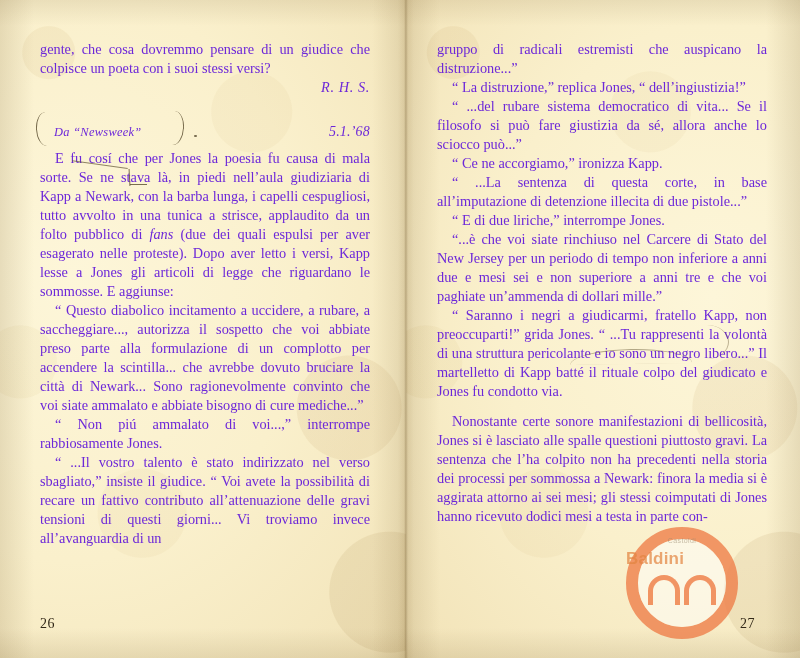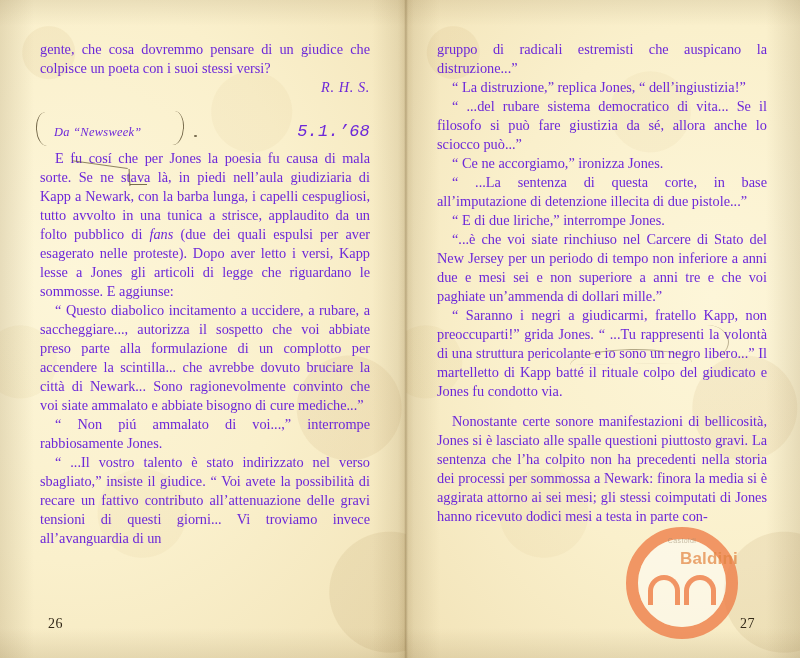--- a/index.html
+++ b/index.html
@@ -118,21 +118,21 @@
     position: relative;
     display: flex;
     justify-content: space-between;
     align-items: baseline;
     font-style: italic;
     font-size: 12.4px;
     margin-top: 25px;
     margin-bottom: 7px;
   }
   .srcline .src { padding-left: 14px; letter-spacing: .3px; }
-  .srcline .date { font-size: 17px; letter-spacing: .2px; font-family: Liberation Mono, monospace; }
+  .srcline .date { font-size: 14px; letter-spacing: .2px; }
 
   
   .hand-paren {
     position: absolute;
     pointer-events: none;
     border: 0;
     width: 16px;
     height: 34px;
     border-left: 1.6px solid rgba(96,84,54,.85);
     border-radius: 60% 0 0 60% / 50% 0 0 50%;
@@ -192,21 +192,21 @@
   }
 
   
   .folio {
     position: absolute;
     bottom: 26px;
     font-size: 14px;
     color: #322818;
     letter-spacing: .5px;
   }
-  .folio.l { left: 48px; }
+  .folio.l { left: 40px; }
   .folio.r { right: 45px; }
 
   
   .stamp {
     position: absolute;
     left: 626px;
     top: 527px;
     width: 112px;
     height: 112px;
     pointer-events: none;
@@ -244,21 +244,21 @@
     box-sizing: border-box;
     opacity: .9;
   }
   .stamp .book .pg.l { left: 0; }
   .stamp .book .pg.r { right: 0; }
   .stamp .wm-text {
     position: absolute;
     top: 22px;
     left: 0;
     width: 112px;
-    text-align: right;
+    text-align: left;
     font-family: "Liberation Sans", sans-serif;
     font-weight: bold;
     font-size: 17px;
     color: #e0762f;
     opacity: .72;
     letter-spacing: .2px;
   }
   .stamp .wm-sub {
     position: absolute;
     top: 10px;
@@ -318,21 +318,21 @@
     </div>
 
     <div class="folio l">26</div>
   </div>
 
   <div class="page right">
     <div class="col">
       <p>gruppo di radicali estremisti che auspicano la distruzione...”</p>
       <p class="ind">“ La distruzione,” replica Jones, “ dell’ingiustizia!”</p>
       <p class="ind">“ ...del rubare sistema democratico di vita... Se il filosofo si può fare giustizia da sé, allora anche lo sciocco può...”</p>
-      <p class="ind">“ Ce ne accorgiamo,” ironizza Jones.</p>
+      <p class="ind">“ Ce ne accorgiamo,” ironizza Kapp.</p>
       <p class="ind">“ ...La sentenza di questa corte, in base all’imputazione di detenzione illecita di due pistole...”</p>
       <p class="ind">“ E di due liriche,” interrompe Jones.</p>
       <p class="ind">“...è che voi siate rinchiuso nel Carcere di Stato del New Jersey per un periodo di tempo non inferiore a anni due e mesi sei e non superiore a anni tre e che voi paghiate un’ammenda di dollari mille.”</p>
       <p class="ind">“ Saranno i negri a giudicarmi, fratello Kapp, non preoccuparti!” grida Jones. “ ...Tu rappresenti la volontà di una struttura pericolante e io sono un negro libero...” Il martelletto di Kapp batté il rituale colpo del giudicato e Jones fu condotto via.</p>
       <div class="gap-s"></div>
       <p class="ind">Nonostante certe sonore manifestazioni di bellicosità, Jones si è lasciato alle spalle questioni piuttosto gravi. La sentenza che l’ha colpito non ha precedenti nella storia dei processi per sommossa a Newark: finora la media si è aggirata attorno ai sei mesi; gli stessi coimputati di Jones hanno ricevuto dodici mesi a testa in parte con-</p>
     </div>
 
     <span class="pencil-curve"></span>
     <span class="pencil-curve2"></span>

